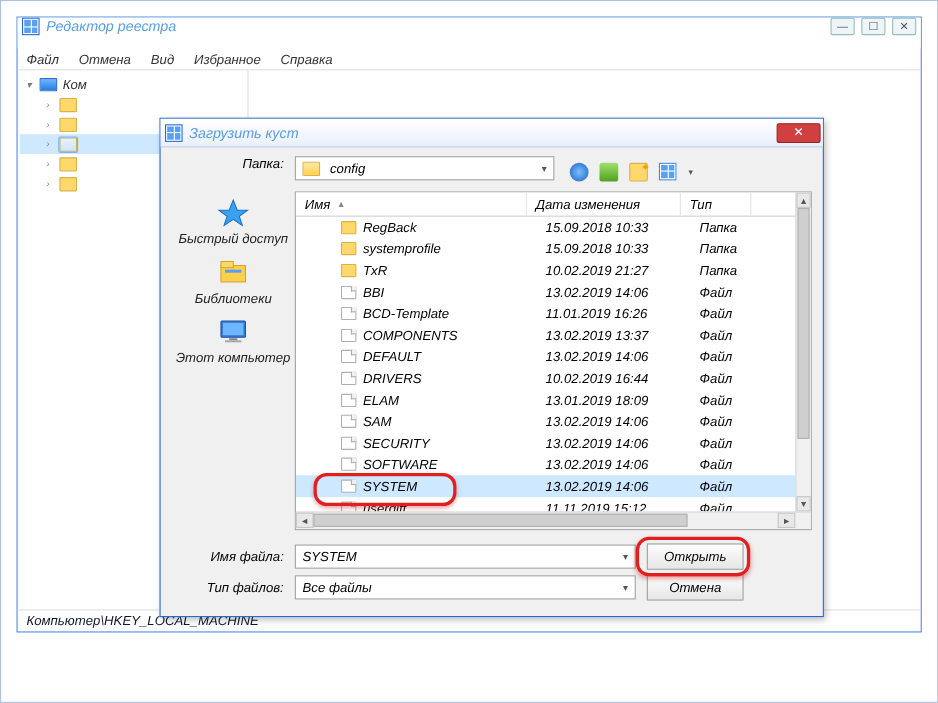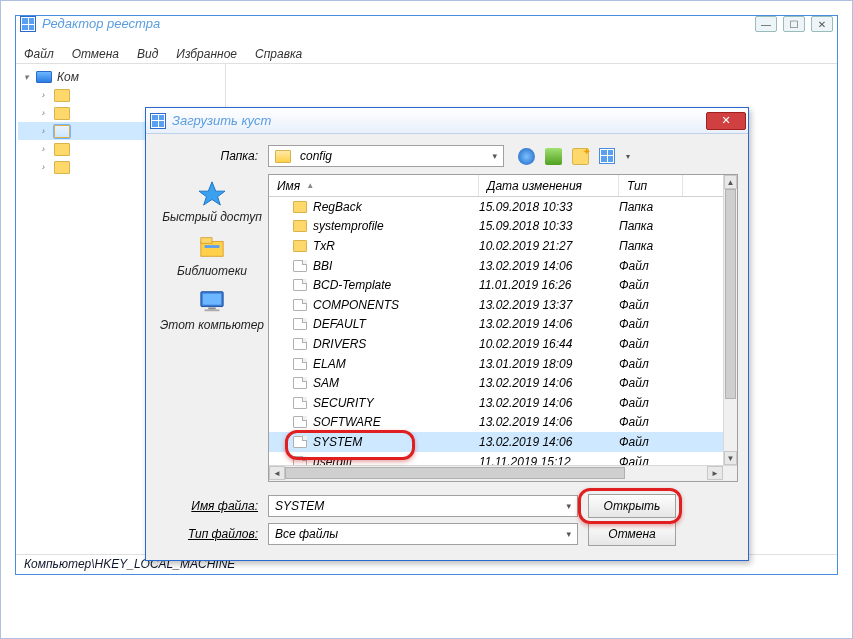--- a/index.html
+++ b/index.html
@@ -26,58 +26,58 @@
   .listpane { flex: 1; }
   .statusbar { position: absolute; bottom: 0; left: 0; right: 0; height: 20px; border-top: 1px solid #e0e0e0; padding: 2px 8px; font-style: italic; color: #0f172a; }
 
   
   .dialog { position: absolute; left: 100px; top: 106px; width: 604px; border: 1px solid #2a6ad0; background: #f0f0f0; box-shadow: 2px 3px 6px rgba(0,0,0,0.25); margin-left: 44px; }
   .dlg-title { height: 26px; background: linear-gradient(#fff,#e8f0fb); display: flex; align-items: center; padding: 0 2px 0 4px; border-bottom: 1px solid #c0d0e8; }
   .dlg-title .ticon { width:16px; height:16px; margin-right:6px; }
   .dlg-title .title { color: #5a9de0; font-style: italic; font-size: 13px; flex: 1; }
   .dlg-close { width: 40px; height: 18px; background: #d04040; border: 1px solid #a02020; color: #fff; display:flex; align-items:center; justify-content:center; font-size: 11px; border-radius:2px; }
   .dlg-body { padding: 8px 10px 12px 10px; }
-  .dlg-row { display: flex; align-items: center; height: 28px; }
+  .dlg-row { display: flex; height: 28px; }
   .dlg-row .lab { width: 112px; text-align: right; padding-right: 10px; font-style: italic; }
   .combo { flex: 1; height: 22px; border: 1px solid #a0a0a0; background: #fff; display: flex; align-items: center; padding: 0 6px; justify-content: space-between; }
   .combo .val { font-style: italic; }
   .combo .arr { color: #555; font-size: 9px; }
   .toolbar-icons { display: flex; gap: 10px; padding-left: 14px; align-items:center; }
   .tbicon { width: 17px; height: 17px; border-radius: 2px; }
   .dlg-main { display: flex; margin-top: 4px; }
   .places { width: 112px; padding-top: 6px; display:flex; flex-direction:column; align-items:center; gap: 10px; }
   .place { display:flex; flex-direction:column; align-items:center; gap:4px; font-style: italic; text-align:center; color:#222; }
   .place .pic { width: 30px; height: 26px; }
   .filepane { flex: 1; border: 1px solid #a0a0a0; background: #fff; position: relative; height: 308px; }
   .fl-header { display: flex; height: 22px; border-bottom: 1px solid #d0d0d0; background: #fff; font-style: italic; }
   .fl-col { border-right: 1px solid #e4e4e4; padding: 3px 8px; display:flex; align-items:center; gap: 6px; }
   .colname { width: 210px; }
   .coldate { width: 140px; }
   .coltype { width: 64px; }
   .fl-sort { font-size: 8px; color:#888; }
   .fl-rows { position: absolute; top:22px; left:0; right:14px; bottom: 16px; overflow: hidden; }
-  .fl-row { display:flex; height: 19.6px; align-items:center; font-style: italic; padding-left: 24px; }
+  .fl-row { display:flex; height: 19.6px; align-items:center; font-style: italic; padding-left: 24px; justify-content: center; }
   .fl-row .nm { width: 186px; display:flex; align-items:center; gap:6px; }
   .fl-row .dt { width: 140px; }
   .fl-row .tp { width: 70px; }
   .fl-row.sel { background: #cde8ff; }
   .fic { width: 14px; height: 12px; }
   .fic.folder { background:#ffd86b; border:1px solid #d8b34a; border-radius:1px; }
   .fic.file { background:#fff; border:1px solid #b0b0b0; border-radius:1px; position:relative; }
   .fic.file::after { content:""; position:absolute; top:-1px; right:-1px; width:4px; height:4px; background:#f0f0f0; border-left:1px solid #b0b0b0; border-bottom:1px solid #b0b0b0; }
   .vscroll { position:absolute; top:0; right:0; width:14px; bottom:16px; background:#f0f0f0; border-left:1px solid #d8d8d8; }
   .vscroll .btn { height:14px; background:#e8e8e8; border:1px solid #c8c8c8; display:flex;align-items:center;justify-content:center;font-size:8px;color:#555; }
   .vscroll .thumb { position:absolute; top:14px; left:1px; right:1px; height: 210px; background:#cfcfcf; border:1px solid #b0b0b0; }
   .hscroll { position:absolute; left:0; right:0; bottom:0; height:16px; background:#f0f0f0; border-top:1px solid #d8d8d8; }
   .hscroll .btn { width:16px; height:14px; background:#e8e8e8; border:1px solid #c8c8c8; display:flex;align-items:center;justify-content:center;font-size:8px;color:#555; position:absolute; top:0; }
   .hscroll .btn.l { left:0; } .hscroll .btn.r { right:14px; }
   .hscroll .thumb { position:absolute; left:16px; top:1px; height:12px; width: 340px; background:#cfcfcf; border:1px solid #b0b0b0; }
   .dlg-bottom { margin-top: 10px; }
   .dlg-bottom .brow { display: flex; align-items: center; height: 28px; }
-  .dlg-bottom .lab { width: 112px; text-align: right; padding-right: 10px; font-style: italic; text-decoration: underline; }
+  .dlg-bottom .lab { width: 112px; text-align: right; padding-right: 10px; font-style: italic; }
   .dlg-bottom .combo { width: 310px; flex: none; }
   .dlg-btn { width: 88px; height: 24px; margin-left: 10px; border:1px solid #a0a0a0; background: linear-gradient(#fdfdfd,#e6e6e6); font-style: italic; display:flex;align-items:center;justify-content:center; }
   .callout { border: 3px solid #e02020; border-radius: 12px; box-shadow: 0 2px 4px rgba(200,30,30,0.4); position: absolute; pointer-events: none; }
   .grid-icon { width:16px;height:16px; border:1px solid #2a6ad0; background:#fff; display:grid; grid-template-columns:1fr 1fr; grid-template-rows:1fr 1fr; gap:1px; padding:1px; }
   .grid-icon div{ background:#5aa0f0; }
 </style>
 </head>
 <body>
 
 <div class="canvas">

